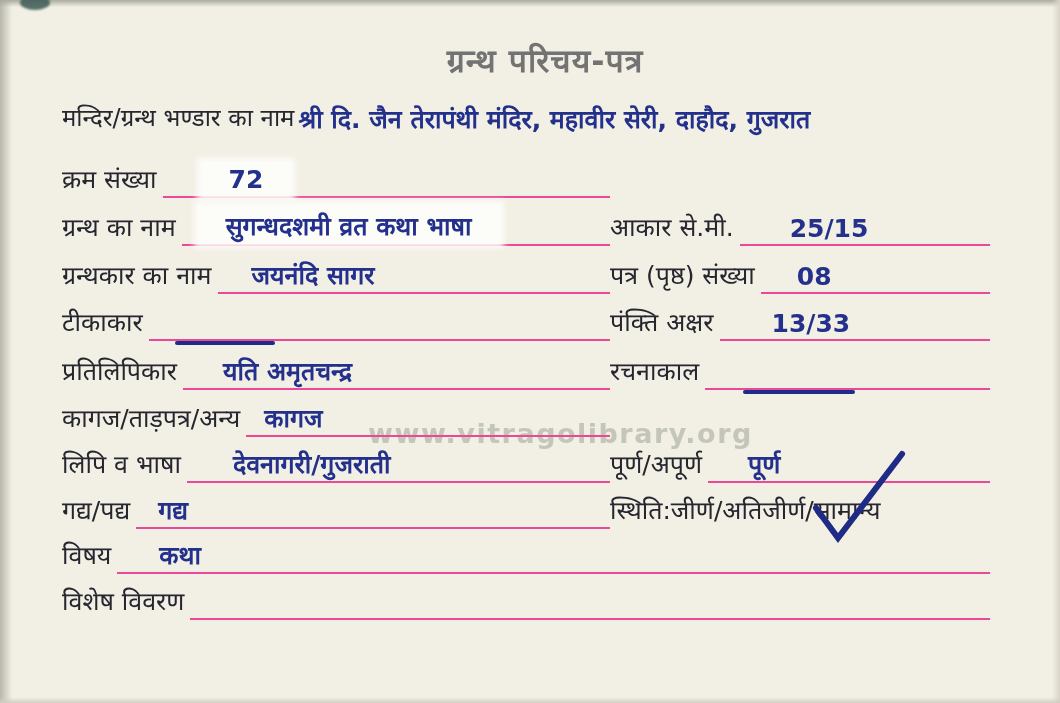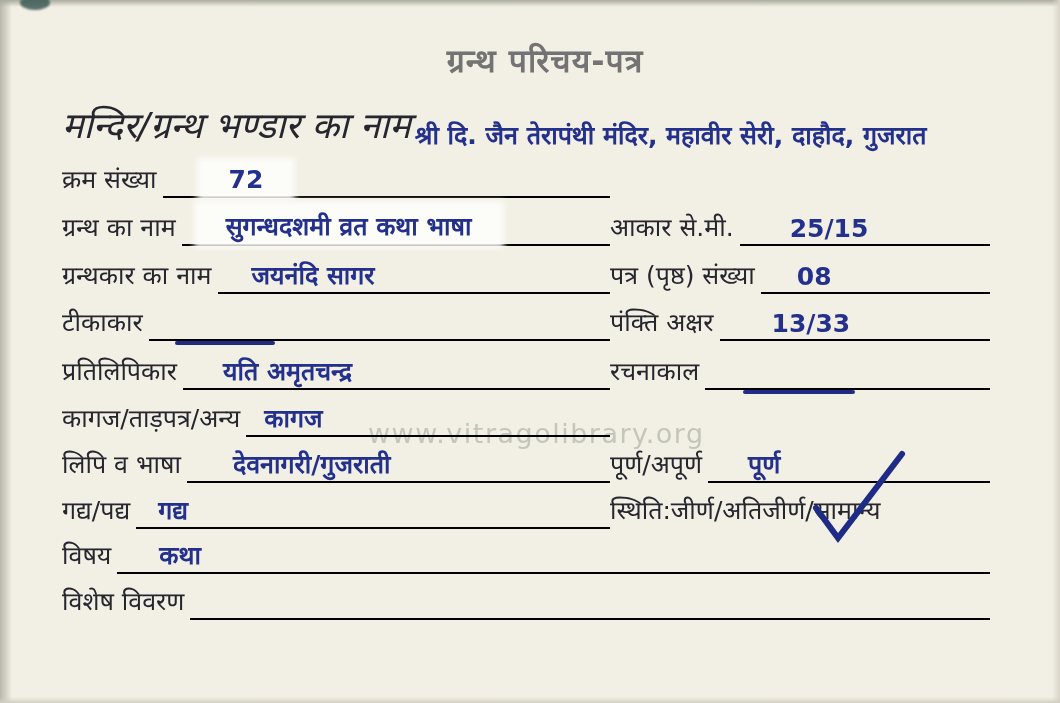--- a/index.html
+++ b/index.html
@@ -27,38 +27,38 @@
 
   .title {
     position:absolute; top:38px; left:15px; width:100%;
     text-align:center; font-size:32px; font-weight:bold;
     letter-spacing:1px; color:#737373;
   }
 
   .watermark {
     position:absolute; left:368px; top:418px;
     font-size:27px; letter-spacing:1.5px;
-    color:rgba(168,172,160,0.62); font-weight:normal;
+    color:rgba(168,172,160,0.62); font-weight:bold;
     white-space:nowrap; pointer-events:none;
   }
 
   .form { position:absolute; left:62px; top:0; width:928px; }
 
   .hdr-row { position:absolute; top:100px; left:0; width:100%;
     display:flex; align-items:flex-end; white-space:nowrap; }
-  .hdr-row .lbl { font-size:36px;font-style:italic; }
+  .hdr-row .lbl { font-size:24px; }
   .hdr-row .val { font-size:25px; margin-left:4px; }
 
   .row { position:absolute; left:0; width:100%;
     display:flex; align-items:flex-end; height:42px; }
   .cell { display:flex; align-items:flex-end; }
   .cell.left  { flex:0 0 548px; }
   .cell.right { flex:1 1 auto; }
   .lbl { font-size:25px; white-space:nowrap; padding-bottom:3px; color:#26262f; }
-  .fill { flex:1 1 auto; border-bottom:2px solid #000000; height:40px;
+  .fill { flex:1 1 auto; border-bottom:2px solid #ec4899; height:40px;
     display:flex; align-items:flex-end; position:relative; margin-left:6px; }
   .val { font-size:25px; font-weight:bold; color:#23308c;
     white-space:nowrap; padding-bottom:1px; position:relative; }
   .patch { background:#fcfcf9; padding:3px 28px 2px 28px; box-shadow:0 0 6px 4px #fcfcf9; }
 
   .pen-dash { position:absolute; bottom:-6px; height:4px;
     background:#1f2c86; border-radius:2px; }
 
   .checked-word { position:relative; display:inline-block; }
   .check-svg { position:absolute; left:-16px; top:-46px; overflow:visible; }

